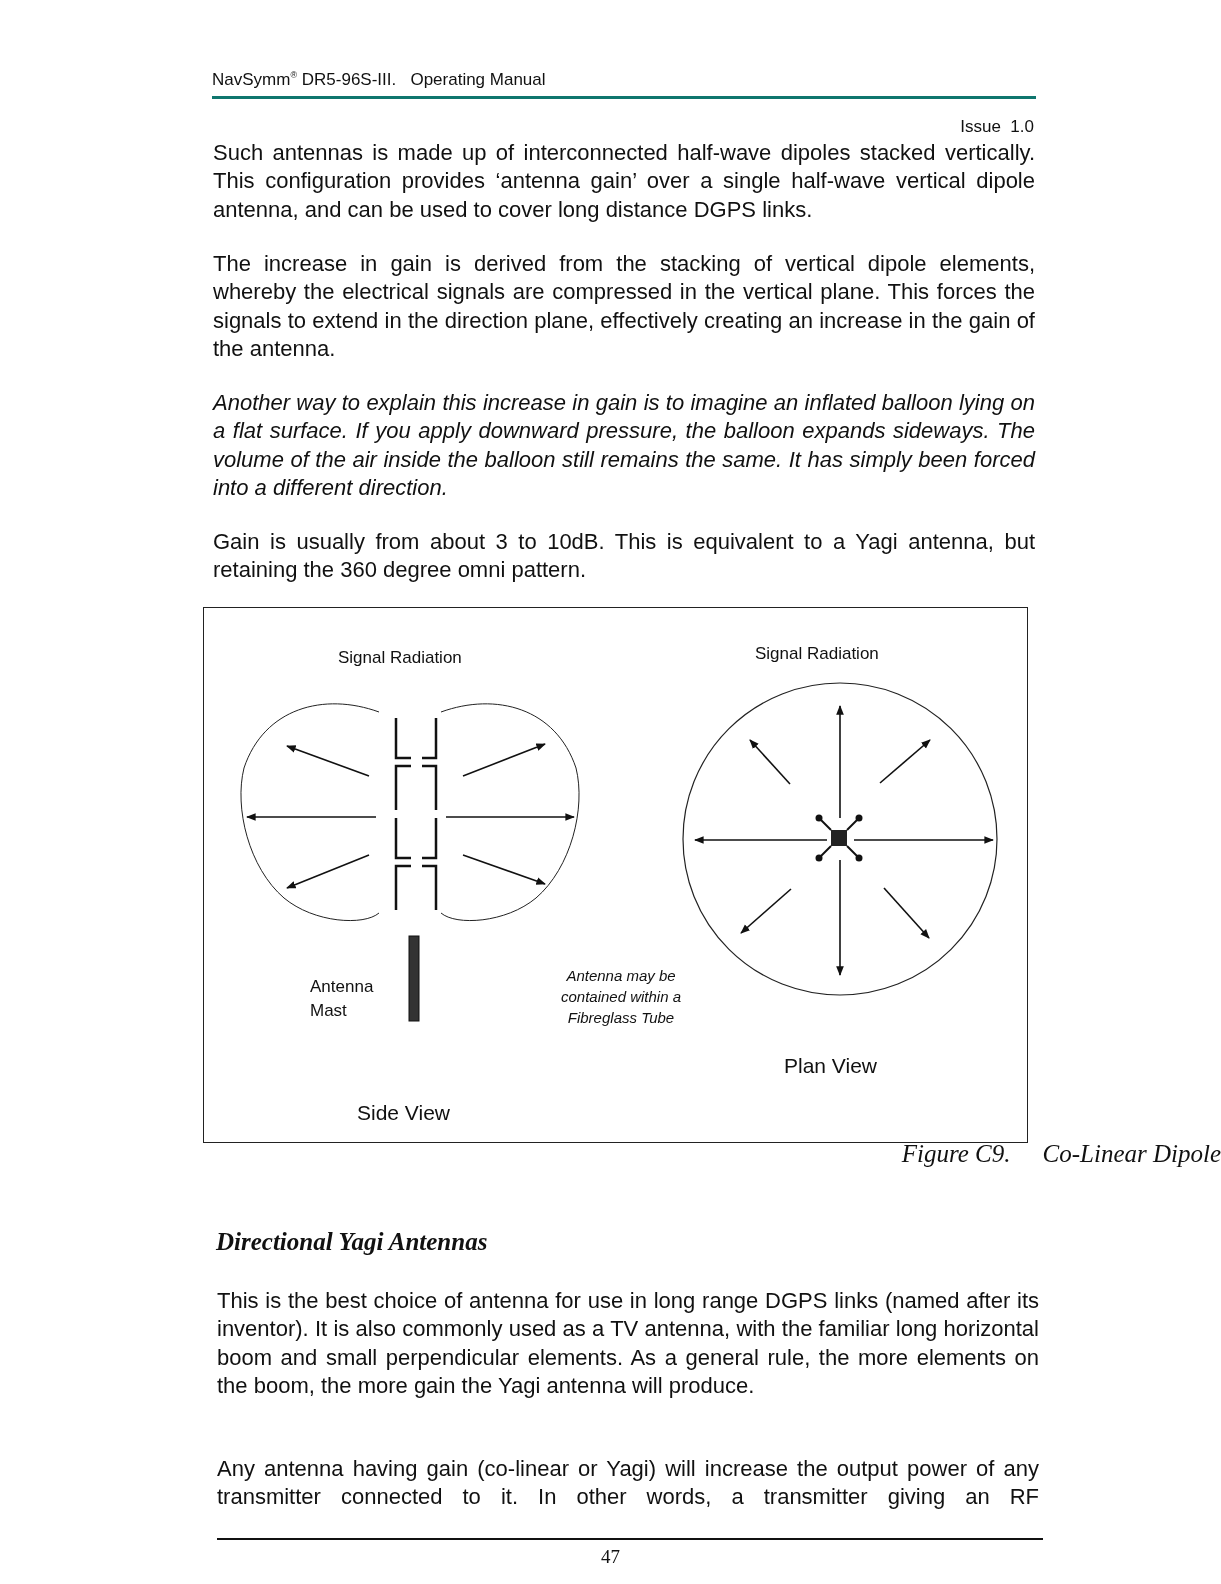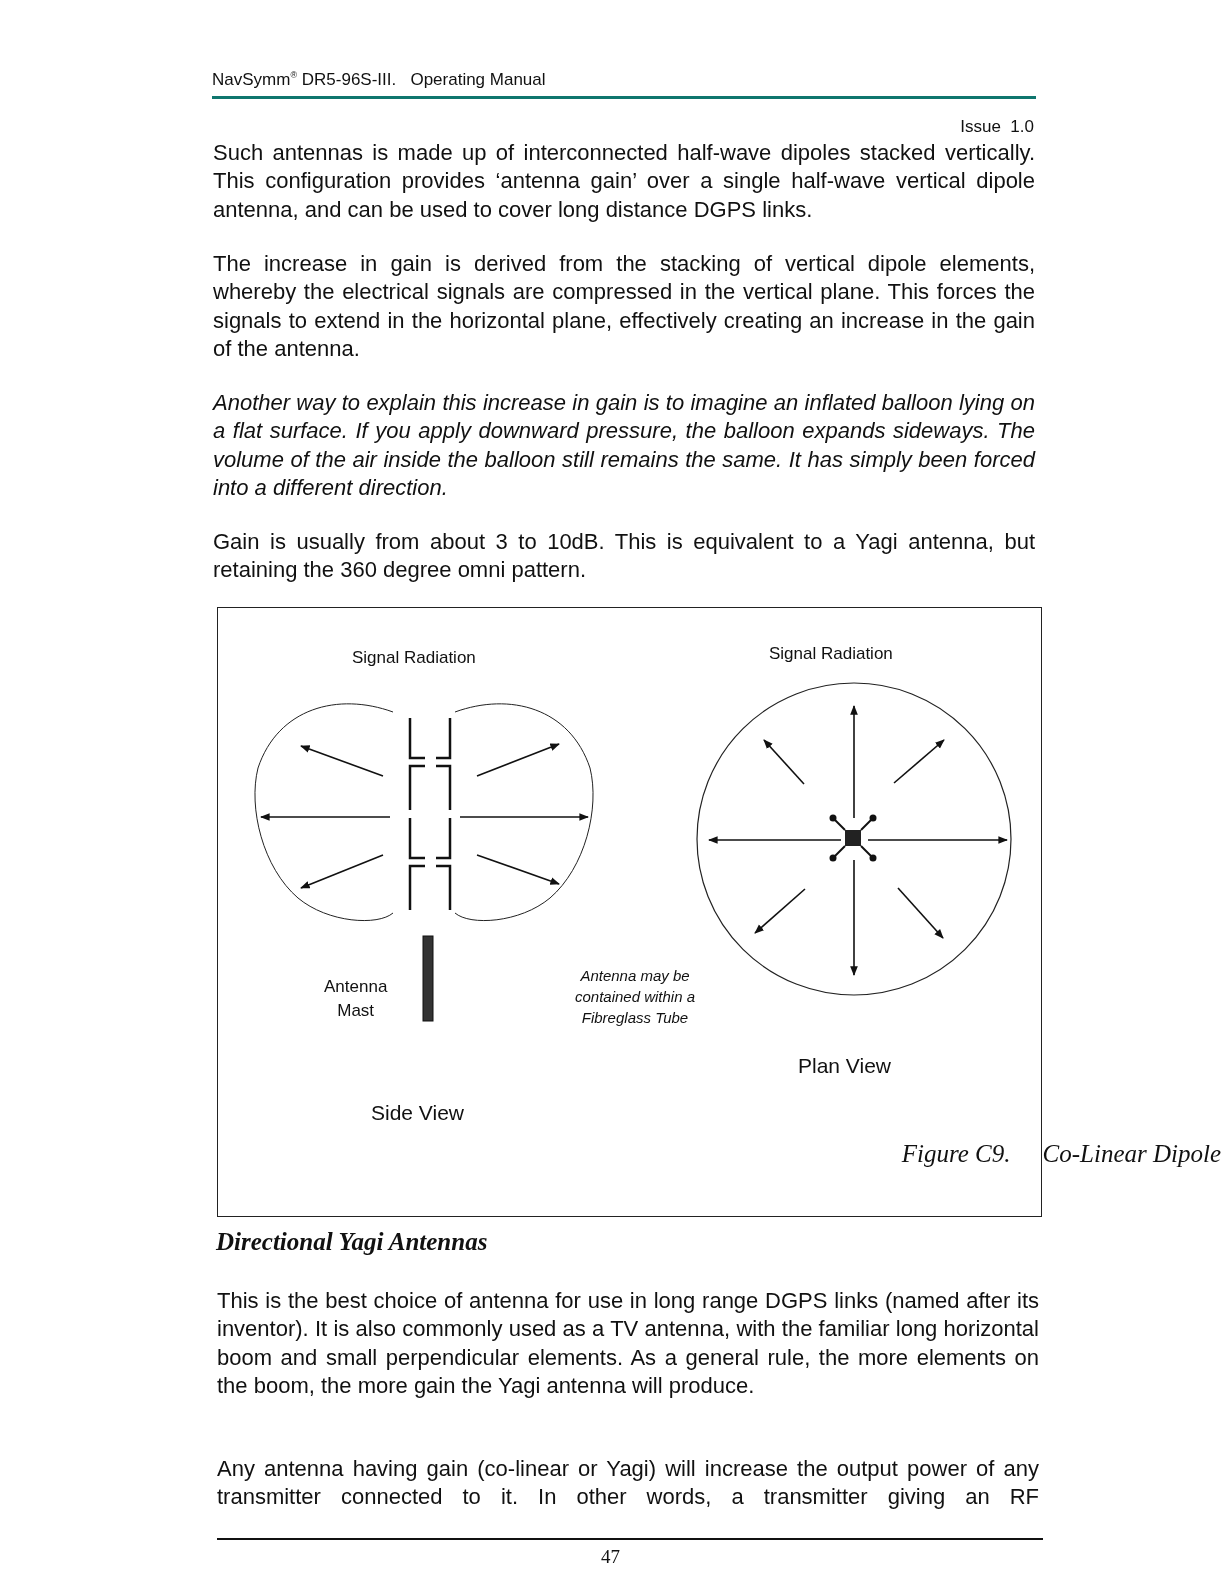--- a/index.html
+++ b/index.html
@@ -5,41 +5,41 @@
   html, body { margin: 0; padding: 0; background: #ffffff; }
   body { width: 1221px; height: 1584px; position: relative; overflow: hidden; color: #111; }
   .sans { font-family: "Liberation Sans", "DejaVu Sans", sans-serif; }
   .serif { font-family: "Liberation Serif", "DejaVu Serif", serif; }
   .header { position: absolute; left: 212px; top: 70px; width: 824px; height: 26px; border-bottom: 3px solid #0f766e; }
   .header .left { position: absolute; left: 0; top: 0; font-size: 17px; }
   .header .right { position: absolute; right: 2px; top: -1px; font-size: 17px; margin-top: 48px; }
   .header sup { font-size: 9px; }
   .para { position: absolute; left: 213px; width: 822px; font-size: 22px; line-height: 28.3px; text-align: justify; }
   .para.italic { font-style: italic; }
-  .figure-box { position: absolute; left: 217px; top: 607px; width: 825px; height: 610px; border: 1.5px solid #222; box-sizing: border-box; }
+  .figure-box { position: absolute; left: 203px; top: 607px; width: 825px; height: 536px; border: 1.5px solid #222; box-sizing: border-box; }
   .figure-svg { position: absolute; left: 0; top: 0; }
   .fig-label { position: absolute; font-size: 17px; }
   .fig-label.big { font-size: 21px; }
   .fig-note { position: absolute; font-size: 15px; font-style: italic; text-align: center; line-height: 21px; }
   .caption { position: absolute; left: 0; width: 1221px; top: 1140px; text-align: right; font-size: 25px; font-style: italic; }
   .caption span.gap { display: inline-block; width: 32px; }
   .section-heading { position: absolute; left: 216px; top: 1228px; font-size: 25px; font-style: italic; font-weight: bold; }
   .footer-line { position: absolute; left: 217px; top: 1538px; width: 826px; border-top: 2px solid #111; }
   .page-number { position: absolute; left: 0; width: 1221px; top: 1546px; text-align: center; font-size: 19px; }
 </style>
 </head>
 <body>
 
 <div class="header sans">
   <div class="left"><span>NavSymm</span><sup>®</sup><span style="white-space:pre"> DR5-96S-III.   Operating Manual</span></div>
   <div class="right" style="white-space:pre">Issue  1.0</div>
 </div>
 
 <p class="para sans" style="top:139px; margin:0;">Such antennas is made up of interconnected half-wave dipoles stacked vertically.  This configuration provides ‘antenna gain’ over a single half-wave vertical dipole antenna, and can be used to cover long distance DGPS links.</p>
-<p class="para sans" style="top:250px; margin:0;">The increase in gain is derived from the stacking of vertical dipole elements, whereby the electrical signals are compressed in the vertical plane.  This forces the signals to extend in the horizontal plane, effectively creating an increase in the gain of the antenna.</p>
+<p class="para sans" style="top:250px; margin:0;">The increase in gain is derived from the stacking of vertical dipole elements, whereby the electrical signals are compressed in the vertical plane.  This forces the signals to extend in the direction plane, effectively creating an increase in the gain of the antenna.</p>
 <p class="para sans italic" style="top:389px; margin:0;">Another way to explain this increase in gain is to imagine an inflated balloon lying on a flat surface.  If you apply downward pressure, the balloon expands sideways.  The volume of the air inside the balloon still remains the same.  It has simply been forced into a different direction.</p>
 <p class="para sans" style="top:528px; margin:0;">Gain is usually from about 3 to 10dB.  This is equivalent to a Yagi antenna, but retaining the 360 degree omni pattern.</p>
 
 <div class="figure-box">
   <svg class="figure-svg" width="825" height="511" viewBox="0 0 825 511">
     <defs>
       <marker id="ah" viewBox="0 0 10 10" refX="9" refY="5" markerWidth="6" markerHeight="6" orient="auto">
         <path d="M0,1 L10,5 L0,9 z" fill="#111"></path>
       </marker>
     </defs>
@@ -94,21 +94,21 @@
         <line x1="586" y1="176" x2="546" y2="132" marker-end="url(#ah)"></line>
         <line x1="676" y1="175" x2="726" y2="132" marker-end="url(#ah)"></line>
         <line x1="587" y1="281" x2="537" y2="325" marker-end="url(#ah)"></line>
         <line x1="680" y1="280" x2="725" y2="330" marker-end="url(#ah)"></line>
       </g>
     </g>
   </svg>
 
   <div class="fig-label sans" style="left:134px; top:40px;">Signal Radiation</div>
   <div class="fig-label sans" style="left:551px; top:36px;">Signal Radiation</div>
-  <div class="fig-label sans" style="left:106px; top:367px; line-height:24px;text-align:center;">
+  <div class="fig-label sans" style="left:106px; top:367px; line-height:24px;">
     <div>Antenna</div>
     <div>Mast</div>
   </div>
   <div class="fig-note sans" style="left:332px; top:357px; width:170px;">
     <div>Antenna may be</div>
     <div>contained within a</div>
     <div>Fibreglass Tube</div>
   </div>
   <div class="fig-label big sans" style="left:153px; top:449px;margin-top:44px;">Side View</div>
   <div class="fig-label big sans" style="left:580px; top:446px;">Plan View</div>

